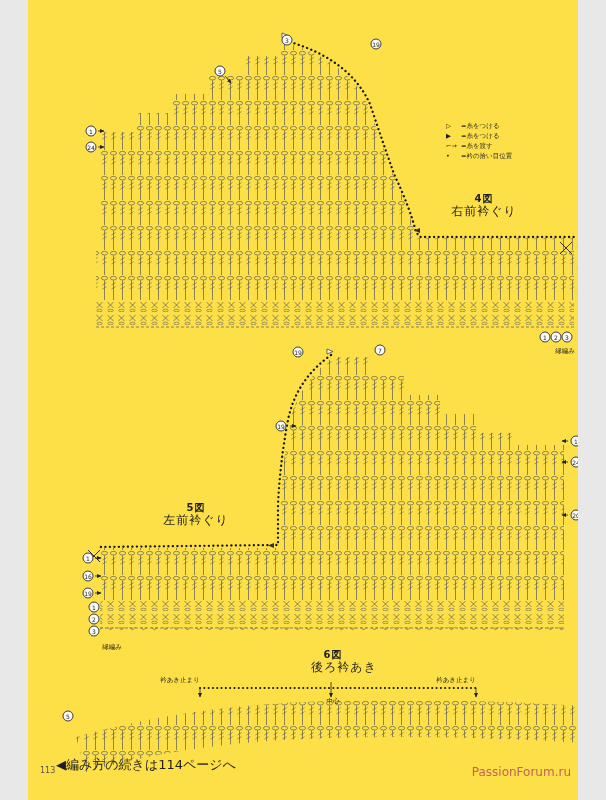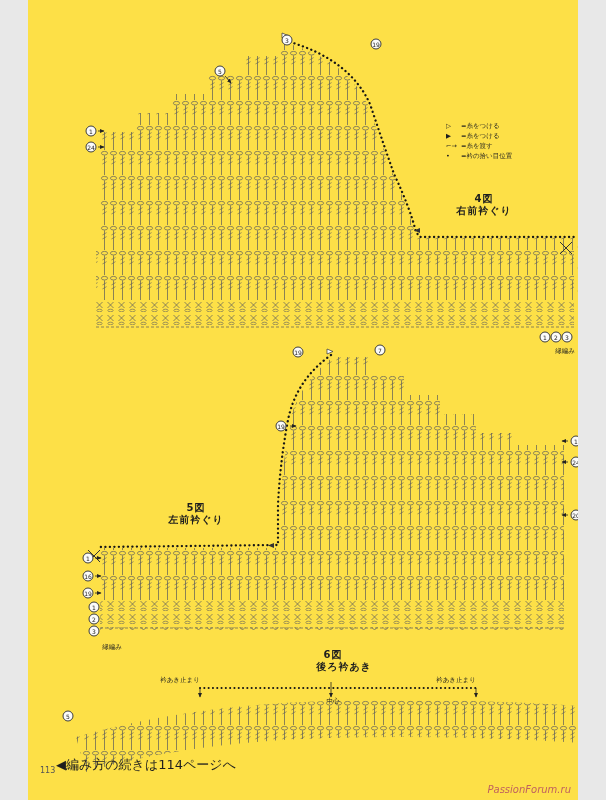--- a/index.html
+++ b/index.html
@@ -4,35 +4,35 @@
 <style>
   html,body{margin:0;padding:0;background:#e8e8e8;}
   .page{
     position:relative;width:550px;height:800px;margin:0 auto;
     background:#fde047;overflow:hidden;
     font-family:"DejaVu Sans",sans-serif;color:#2b2b2b;
   }
   .abs{position:absolute;}
   .t{transform:translate(-50%,-50%);white-space:nowrap;}
   .fig-title{font-size:10px;font-weight:bold;color:#1e1e1e;letter-spacing:1px;}
-  .fig-sub{font-size:10px;color:#1e1e1e;letter-spacing:1px;font-weight:bold;}
+  .fig-sub{font-size:12px;color:#1e1e1e;letter-spacing:1px;}
   .small-label{font-size:6.5px;color:#1e1e1e;}
   .legend{font-size:6.5px;line-height:10px;color:#1e1e1e;}
   .legend .row{white-space:nowrap;}
   .legend .sym{display:inline-block;width:15px;text-align:left;}
   .circ{
     position:absolute;transform:translate(-50%,-50%);
     width:11px;height:11px;border:1px solid #3d3d3d;border-radius:50%;
     display:flex;align-items:center;justify-content:center;
     font-size:6px;line-height:1;color:#1e1e1e;background:#fbfbfa;box-sizing:border-box;
     z-index:3;
   }
   .note{font-size:13px;color:#1e1e1e;}
   .pagenum{font-size:8px;color:#555;}
-  .watermark{position:absolute;right:7px;bottom:5px;font-size:10px;color:#c0625e;z-index:4;font-style:italic;}
+  .watermark{position:absolute;right:7px;bottom:21px;font-size:12px;color:#c0625e;z-index:4;}
   svg.art{position:absolute;left:0;top:0;z-index:1;}
   .txt{z-index:2;}
 </style>
 </head>
 <body>
 
 <div class="page">
 
   <svg class="art" width="606" height="800" viewBox="0 0 606 800">
     <defs>

